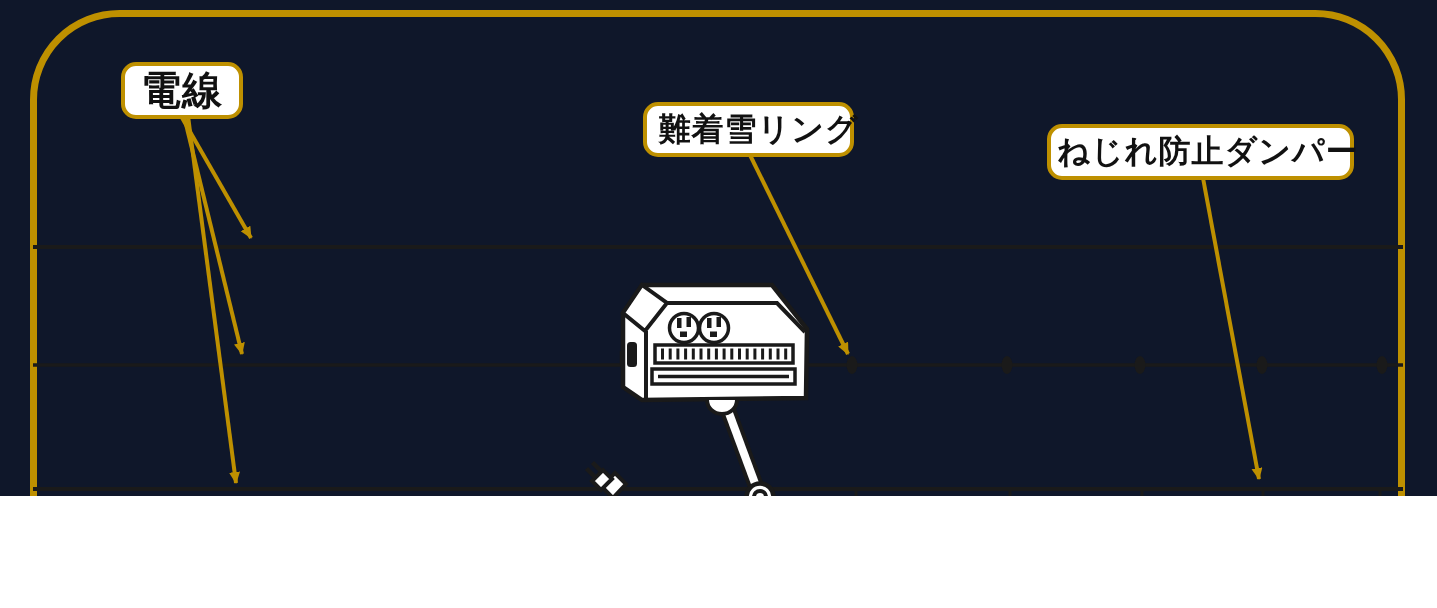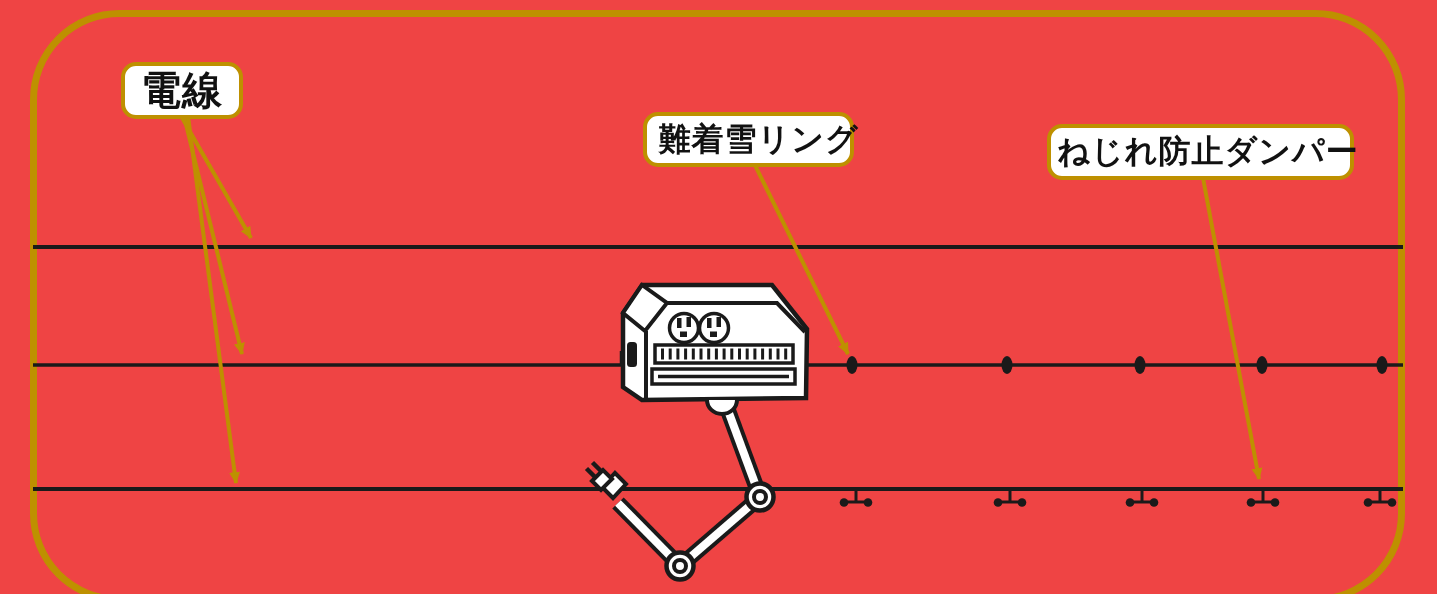--- a/index.html
+++ b/index.html
@@ -1,37 +1,37 @@
 <!DOCTYPE html>
 <html><head>
 <meta charset="utf-8">
 <style>
   html,body{margin:0;padding:0;background:#fff;}
   .canvas{
     position:relative;
-    width:1437px;height:594px;
-    background:#ef4444;
+    width:1437px;height:496px;
+    background:#0f172a;
     font-family:"Liberation Sans", sans-serif;
     overflow:hidden;
   }
   svg{position:absolute;left:0;top:0;}
   .callout{
     position:absolute;
     box-sizing:border-box;
     background:#ffffff;
     border:4.5px solid #BE9000;
     border-radius:15px;
     display:flex;align-items:center;justify-content:center;
     color:#111;
     font-weight:bold;
     letter-spacing:1px;
     white-space:nowrap;
   }
   .callout.wire{left:121px;top:62px;width:122px;height:57px;font-size:40px;}
-  .callout.ring{left:643px;top:112px;width:211px;height:55px;font-size:32px;padding-left:20px;}
+  .callout.ring{left:643px;top:102px;width:211px;height:55px;font-size:32px;padding-left:20px;}
   .callout.damper{left:1047px;top:124px;width:307px;height:56px;font-size:32px;padding-left:15px;}
 </style>
 </head>
 <body>
 
 <div class="canvas">
 
   <svg width="1437" height="608" viewBox="0 0 1437 608">
     <defs>
       <marker id="arrowhead" markerUnits="userSpaceOnUse" markerWidth="16" markerHeight="14" refX="11" refY="5.5" orient="auto">

